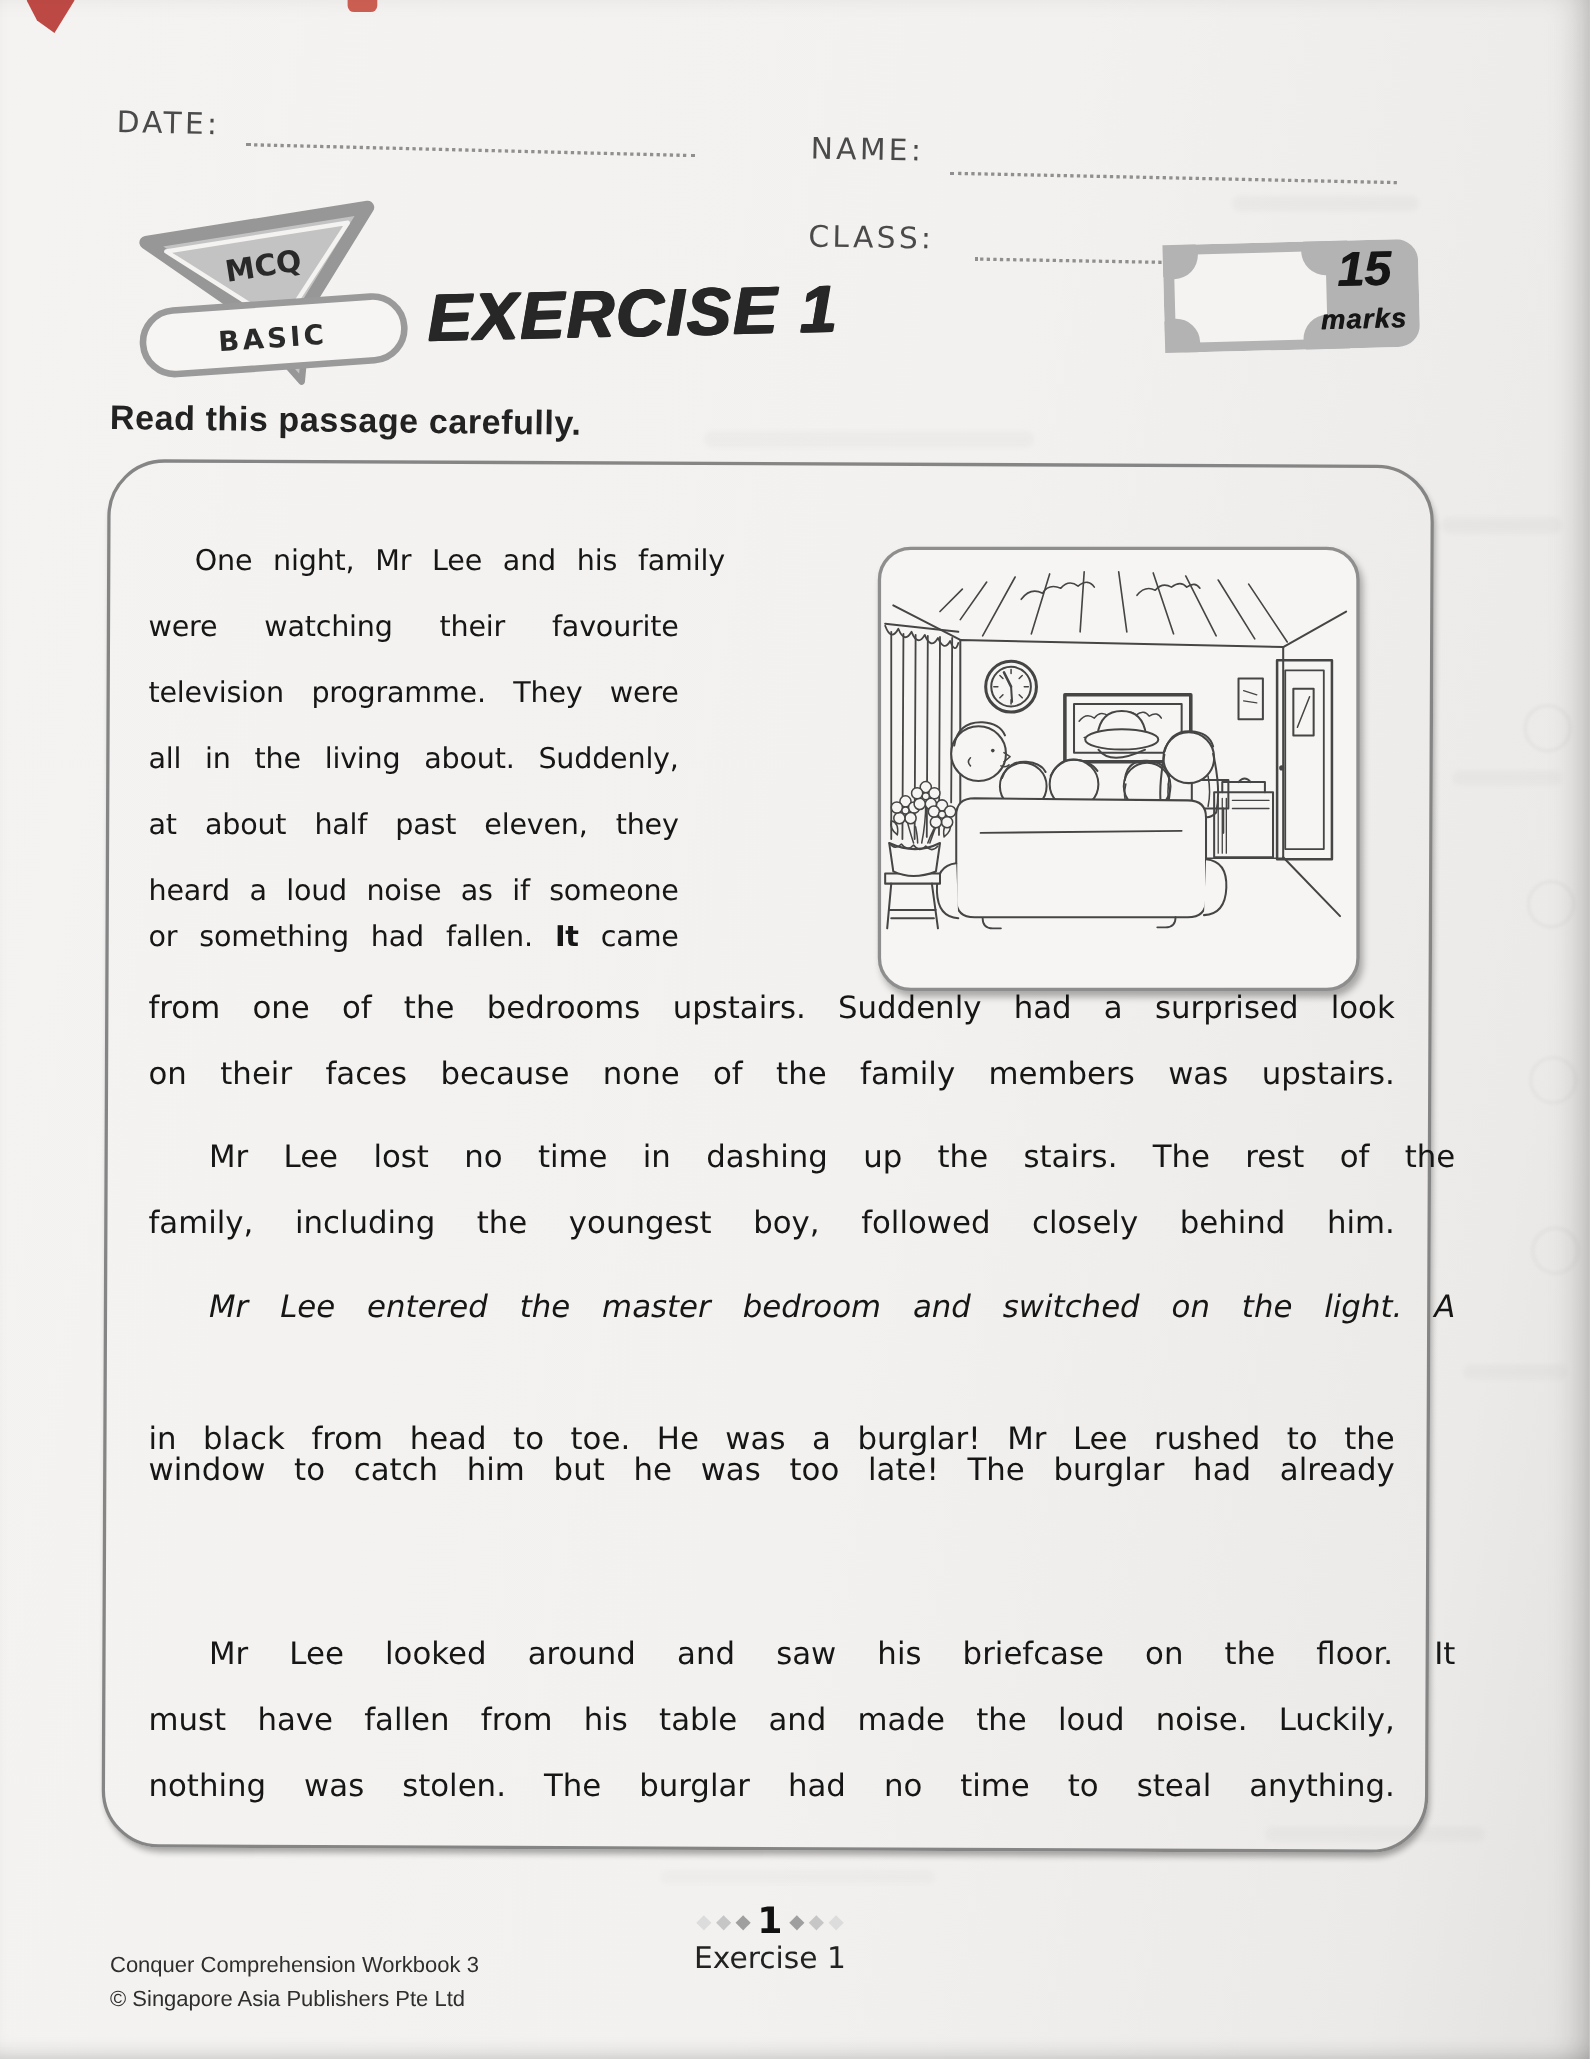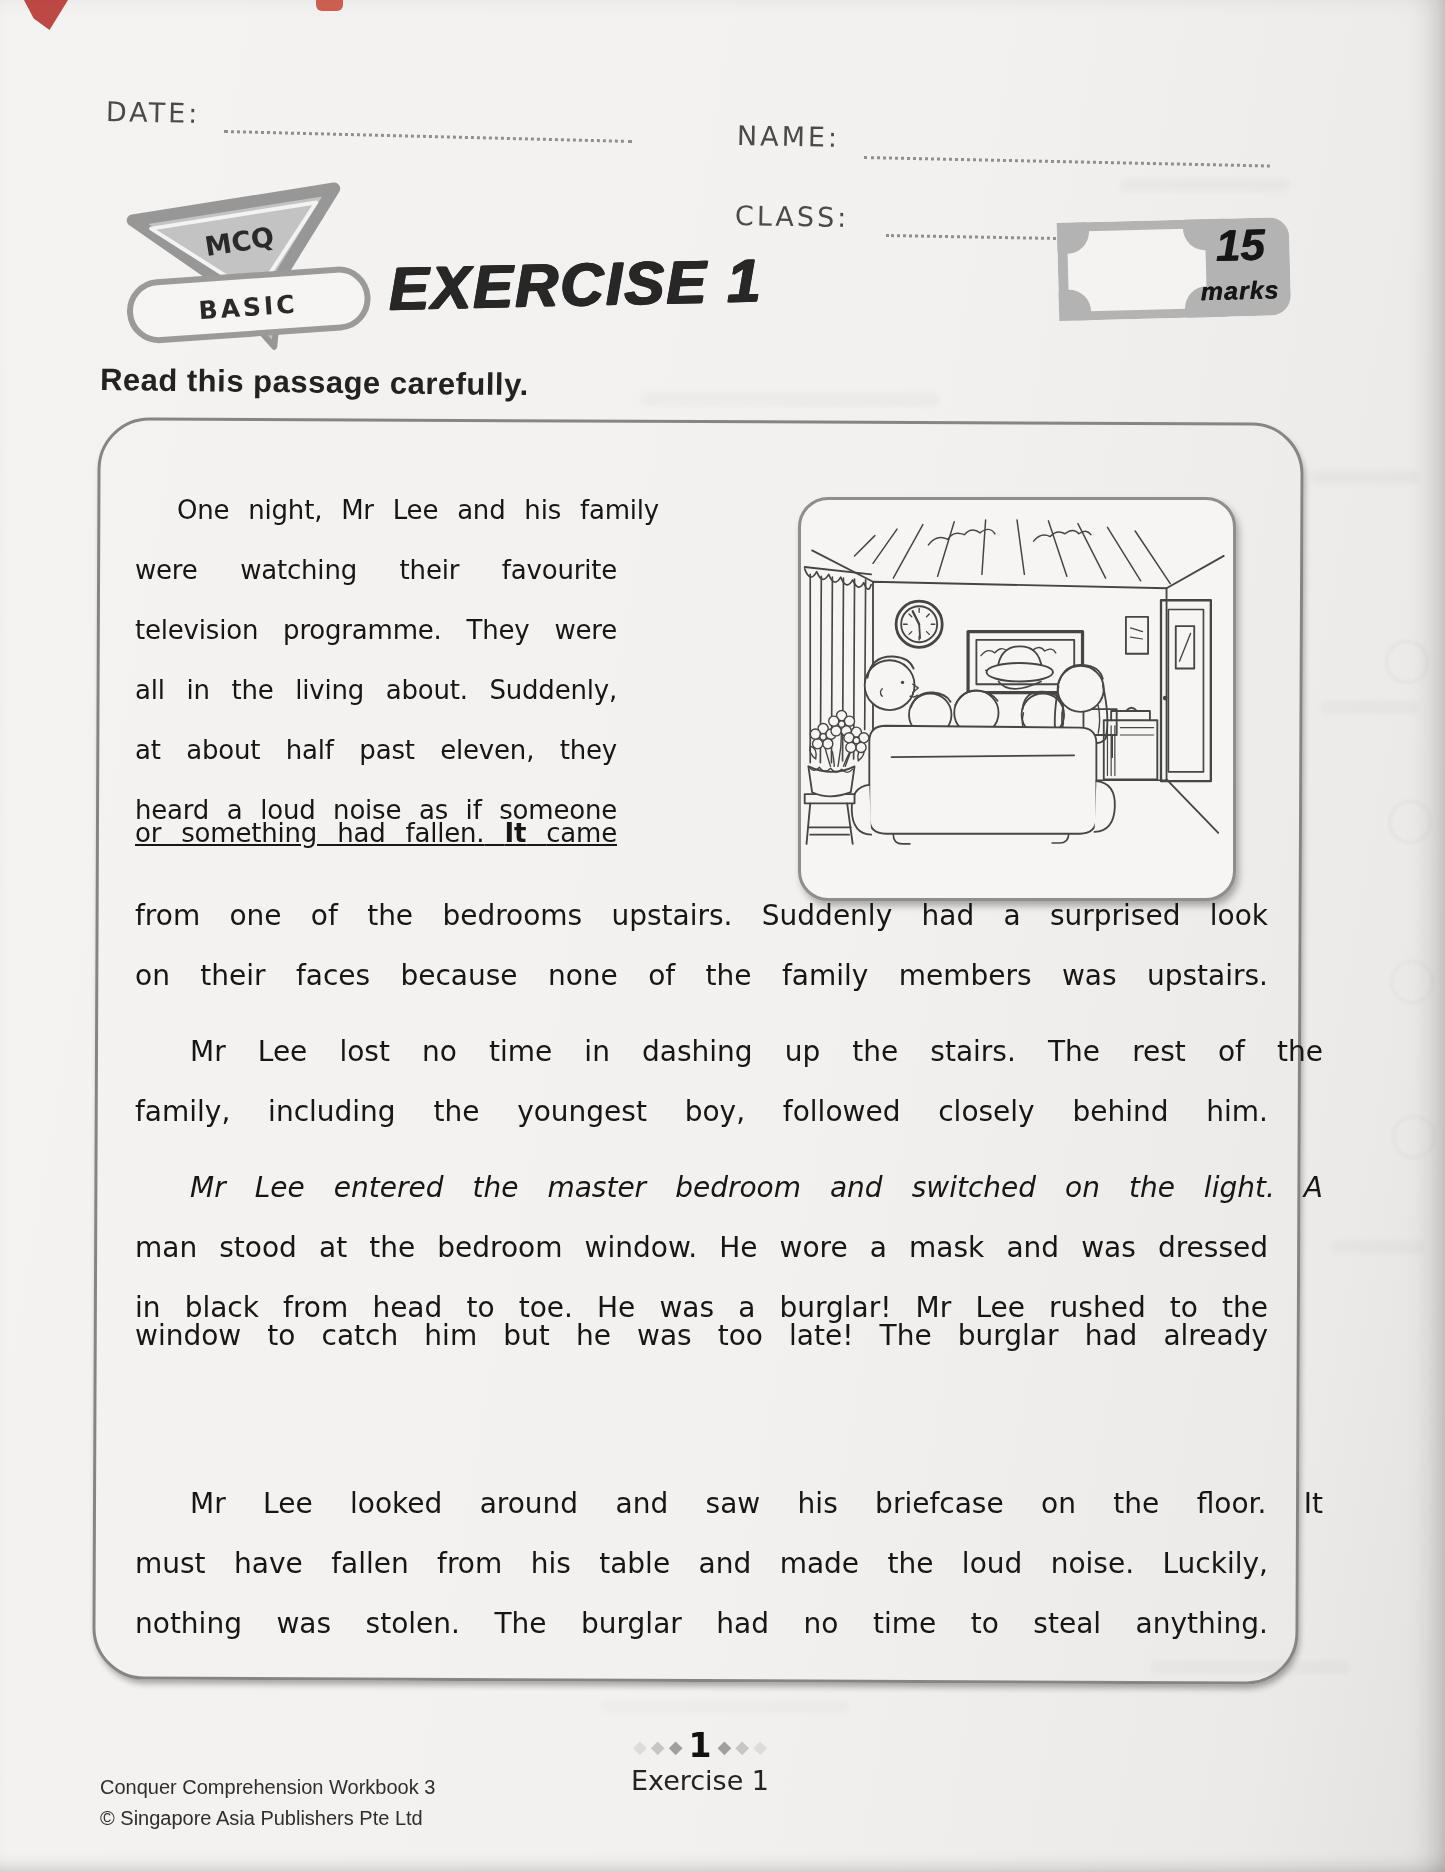--- a/index.html
+++ b/index.html
@@ -116,30 +116,29 @@
   <div class="abs instruction" style="left:100px;top:362px;">Read this passage carefully.</div>
 
   <div class="abs" id="passageBox"></div>
 
   <div class="pl narrow" style="left:135px;top:470px;width:482px;padding-left:42px;"><span>One night, Mr Lee and his family</span></div>
   <div class="pl narrow" style="left:135px;top:530px;width:482px;"><span>were watching their favourite</span></div>
   <div class="pl narrow" style="left:135px;top:590px;width:482px;"><span>television programme. They were</span></div>
   <div class="pl narrow" style="left:135px;top:650px;width:482px;"><span>all in the living about. Suddenly,</span></div>
   <div class="pl narrow" style="left:135px;top:710px;width:482px;"><span>at about half past eleven, they</span></div>
   <div class="pl narrow" style="left:135px;top:770px;width:482px;"><span>heard a loud noise as if someone</span></div>
-  <div class="pl narrow" style="left:135px;top:793px;width:482px;text-decoration:underline;"><span>or something had fallen.</span> <span class="bi">It</span> <span>came</span></div>
+  <div class="pl narrow" style="left:135px;top:812px;width:482px;"><span>or something had fallen.</span> <span class="bi">It</span> <span>came</span></div>
 
   <div class="pl" style="left:135px;top:896px;width:1133px;"><span>from one of the bedrooms upstairs. Suddenly had a surprised look</span></div>
   <div class="pl" style="left:135px;top:956px;width:1133px;padding-right:15px;"><span>on their faces because none of the family members was upstairs.</span></div>
 
   <div class="pl" style="left:135px;top:1032px;width:1133px;padding-left:55px;"><span>Mr Lee lost no time in dashing up the stairs. The rest of the</span></div>
   <div class="pl" style="left:135px;top:1092px;width:1133px;padding-right:70px;"><span>family, including the youngest boy, followed closely behind him.</span></div>
 
   <div class="pl" style="left:135px;top:1168px;width:1133px;padding-left:55px;font-style:italic;"><span>Mr Lee entered the master bedroom and switched on the light. A</span></div>
-  <div class="pl" style="left:135px;top:1228px;width:1133px;"><span>man stood at the bedroom window. He wore a mask and was dressed</span></div>
   <div class="pl" style="left:135px;top:1288px;width:1133px;"><span>in black from head to toe. He was a burglar! Mr Lee rushed to the</span></div>
   <div class="pl" style="left:135px;top:1316px;width:1133px;"><span>window to catch him but he was too late! The burglar had already</span></div>
 
   <div class="pl" style="left:135px;top:1484px;width:1133px;padding-left:55px;"><span>Mr Lee looked around and saw his briefcase on the floor. It</span></div>
   <div class="pl" style="left:135px;top:1544px;width:1133px;"><span>must have fallen from his table and made the loud noise. Luckily,</span></div>
   <div class="pl" style="left:135px;top:1604px;width:1133px;padding-right:105px;"><span>nothing was stolen. The burglar had no time to steal anything.</span></div>
 
   <div class="abs" id="illus">
     <svg viewBox="0 0 468 398">
       <g stroke="#454545" stroke-width="2" fill="none" stroke-linecap="round" stroke-linejoin="round">

